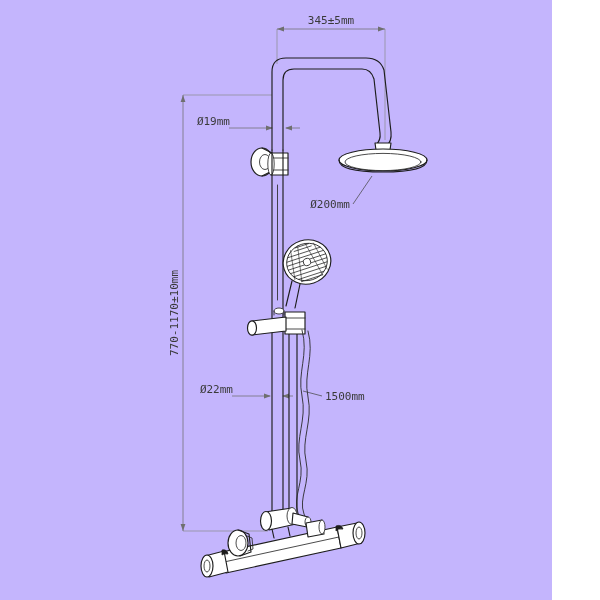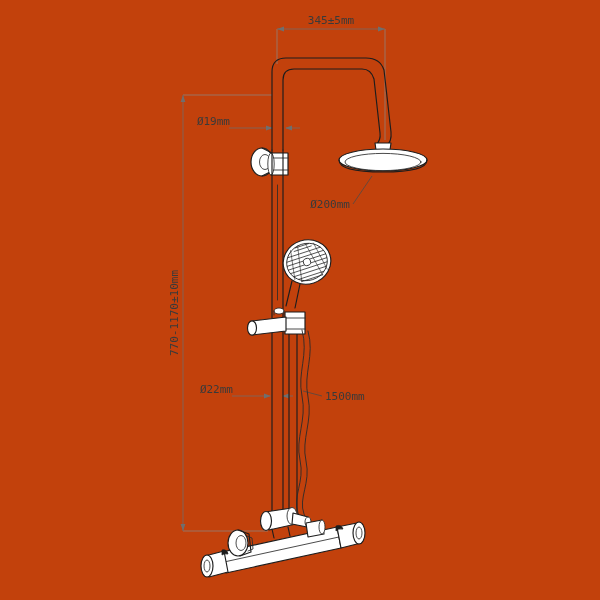--- a/index.html
+++ b/index.html
@@ -2,23 +2,23 @@
 <html><head>
 <meta charset="utf-8">
 <style>
   html, body {
     margin: 0;
     padding: 0;
     background: #ffffff;
   }
   #root {
     position: relative;
-    width: 600px;
+    width: 552px;
     height: 600px;
-    background: #c2410c;
+    background: #c4b5fd;
     font-family: "DejaVu Sans Mono", "Liberation Mono", monospace;
     overflow: hidden;
   }
   svg.drawing {
     position: absolute;
     inset: 0;
     width: 600px;
     height: 600px;
   }
   .part { fill: none; stroke: #1d1d1d; stroke-width: 1.15; stroke-linecap: round; stroke-linejoin: round; }

